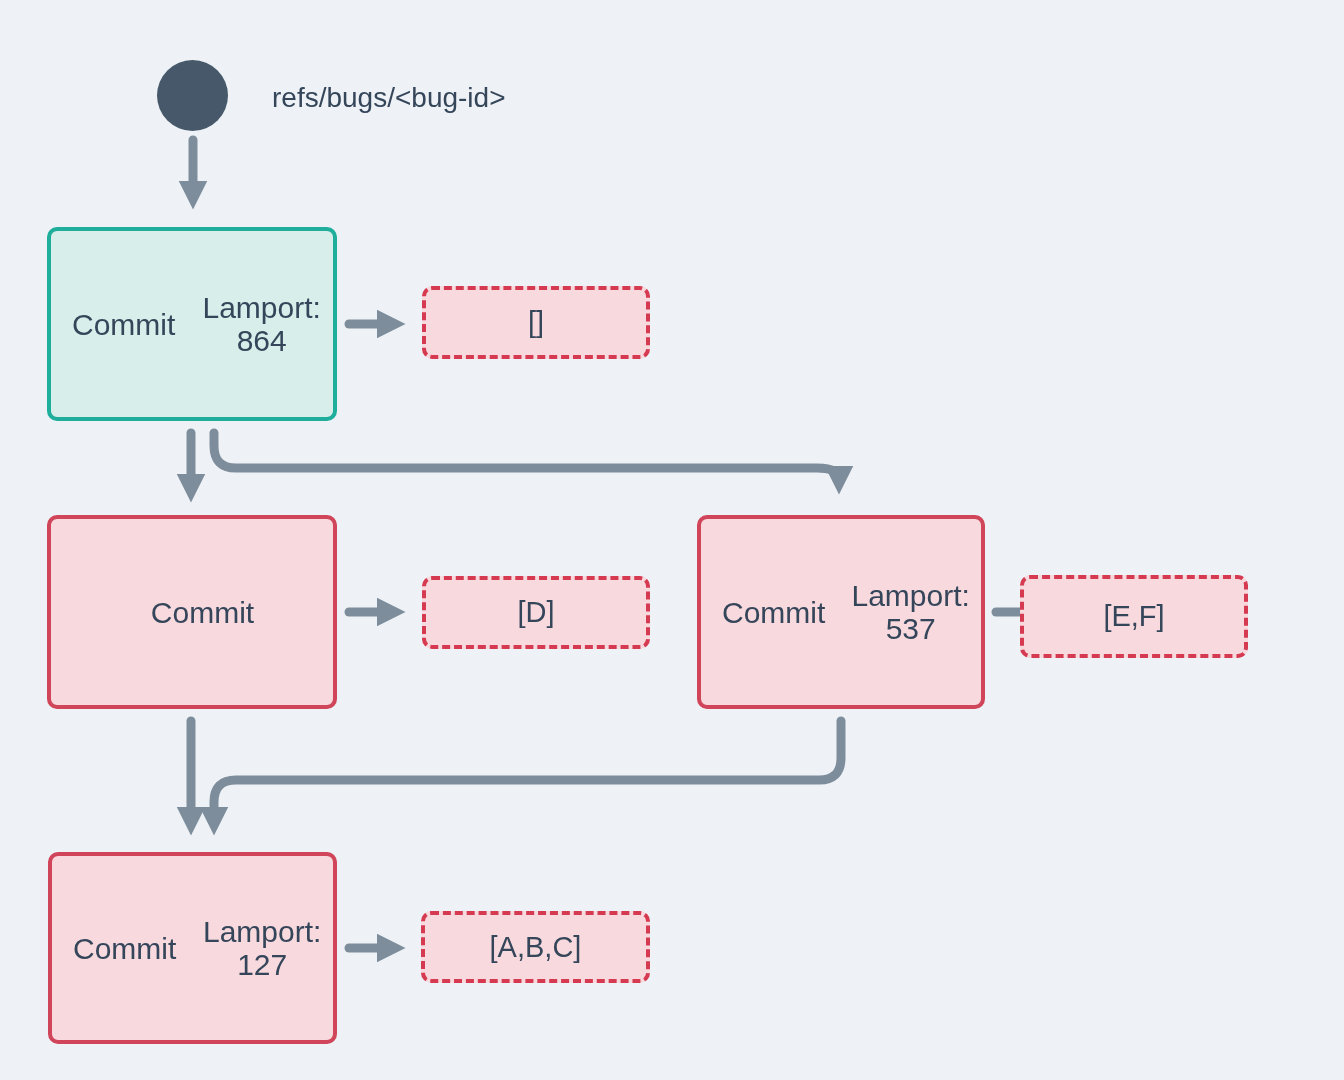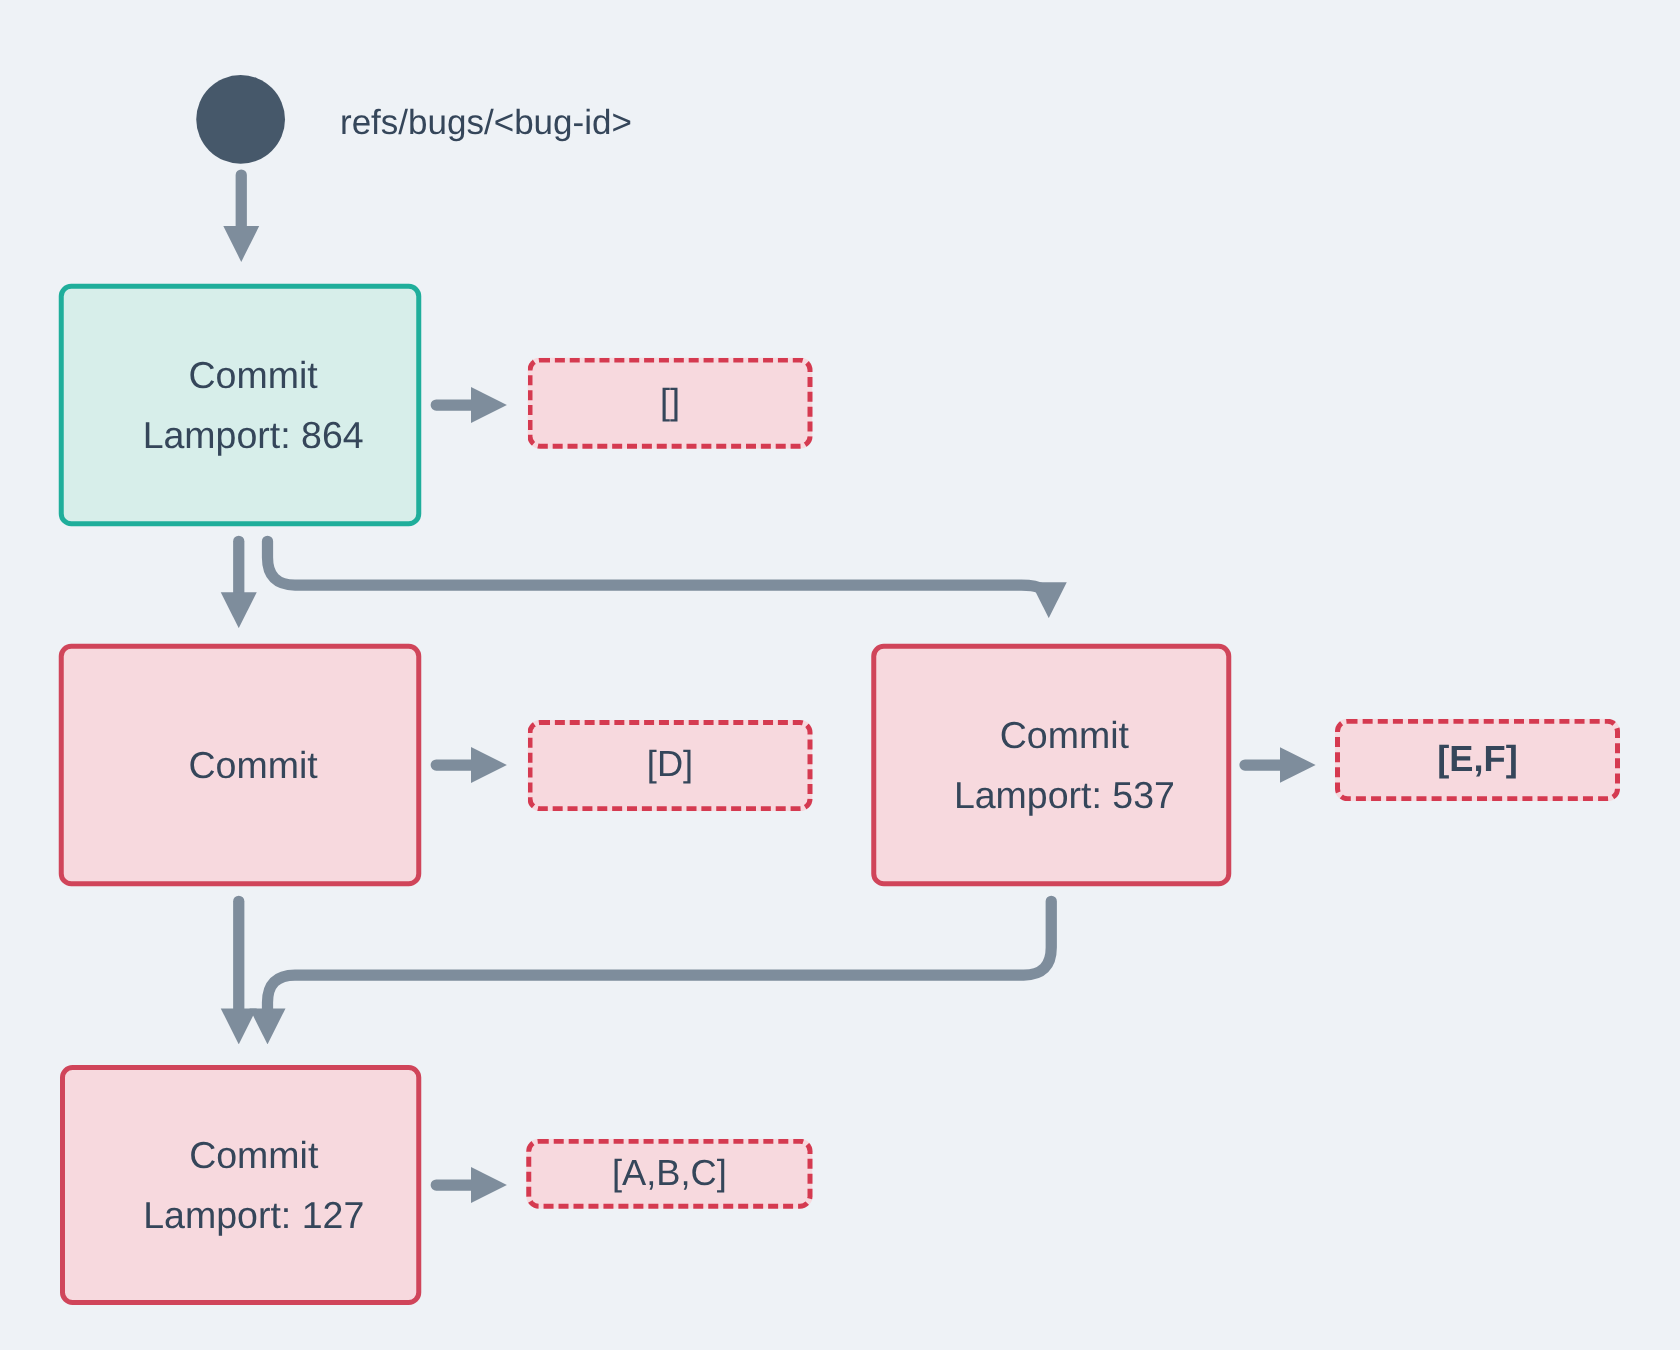--- a/index.html
+++ b/index.html
@@ -44,21 +44,20 @@
     color: var(--text);
     font-size: 28px;
     white-space: nowrap;
   }
   .hdr-ref { top: 70px; }
   .hdr-order { top: 126px; font-weight: bold; font-size: 29px; }
   .node {
     position: absolute;
     border-radius: 10px;
     display: flex;
-    flex-direction: column;
     align-items: center;
     justify-content: center;
     gap: 15px;
     font-size: 30px;
     color: var(--text);
     text-align: center;
     padding-left: 21px;
   }
   .node-teal { background: var(--teal-fill); border: 4px solid var(--teal-border); }
   .node-red  { background: var(--red-fill);  border: 4px solid var(--red-border); }
@@ -112,25 +111,25 @@
     <div class="node-line">Commit</div>
   </div>
   <div class="payload" style="left:422px; top:564px; width:228px; height:73px;">
     <span>[D]</span>
   </div>
 
   <div class="node node-red" style="left:697px; top:503px; width:288px; height:194px;">
     <div class="node-line">Commit</div>
     <div class="node-line">Lamport: 537</div>
   </div>
-  <div class="payload" style="left:1068px; top:563px; width:228px; height:66px;font-weight:bold;">
+  <div class="payload" style="left:1020px; top:563px; width:228px; height:83px;">
     <span>[E,F]</span>
   </div>
 
   <div class="node node-red" style="left:48px; top:840px; width:289px; height:192px;">
     <div class="node-line">Commit</div>
     <div class="node-line">Lamport: 127</div>
   </div>
-  <div class="payload" style="left:421px; top:899px; width:229px; height:56px;">
+  <div class="payload" style="left:421px; top:899px; width:229px; height:72px;">
     <span>[A,B,C]</span>
   </div>
 
 </div>
 
 </body></html>

